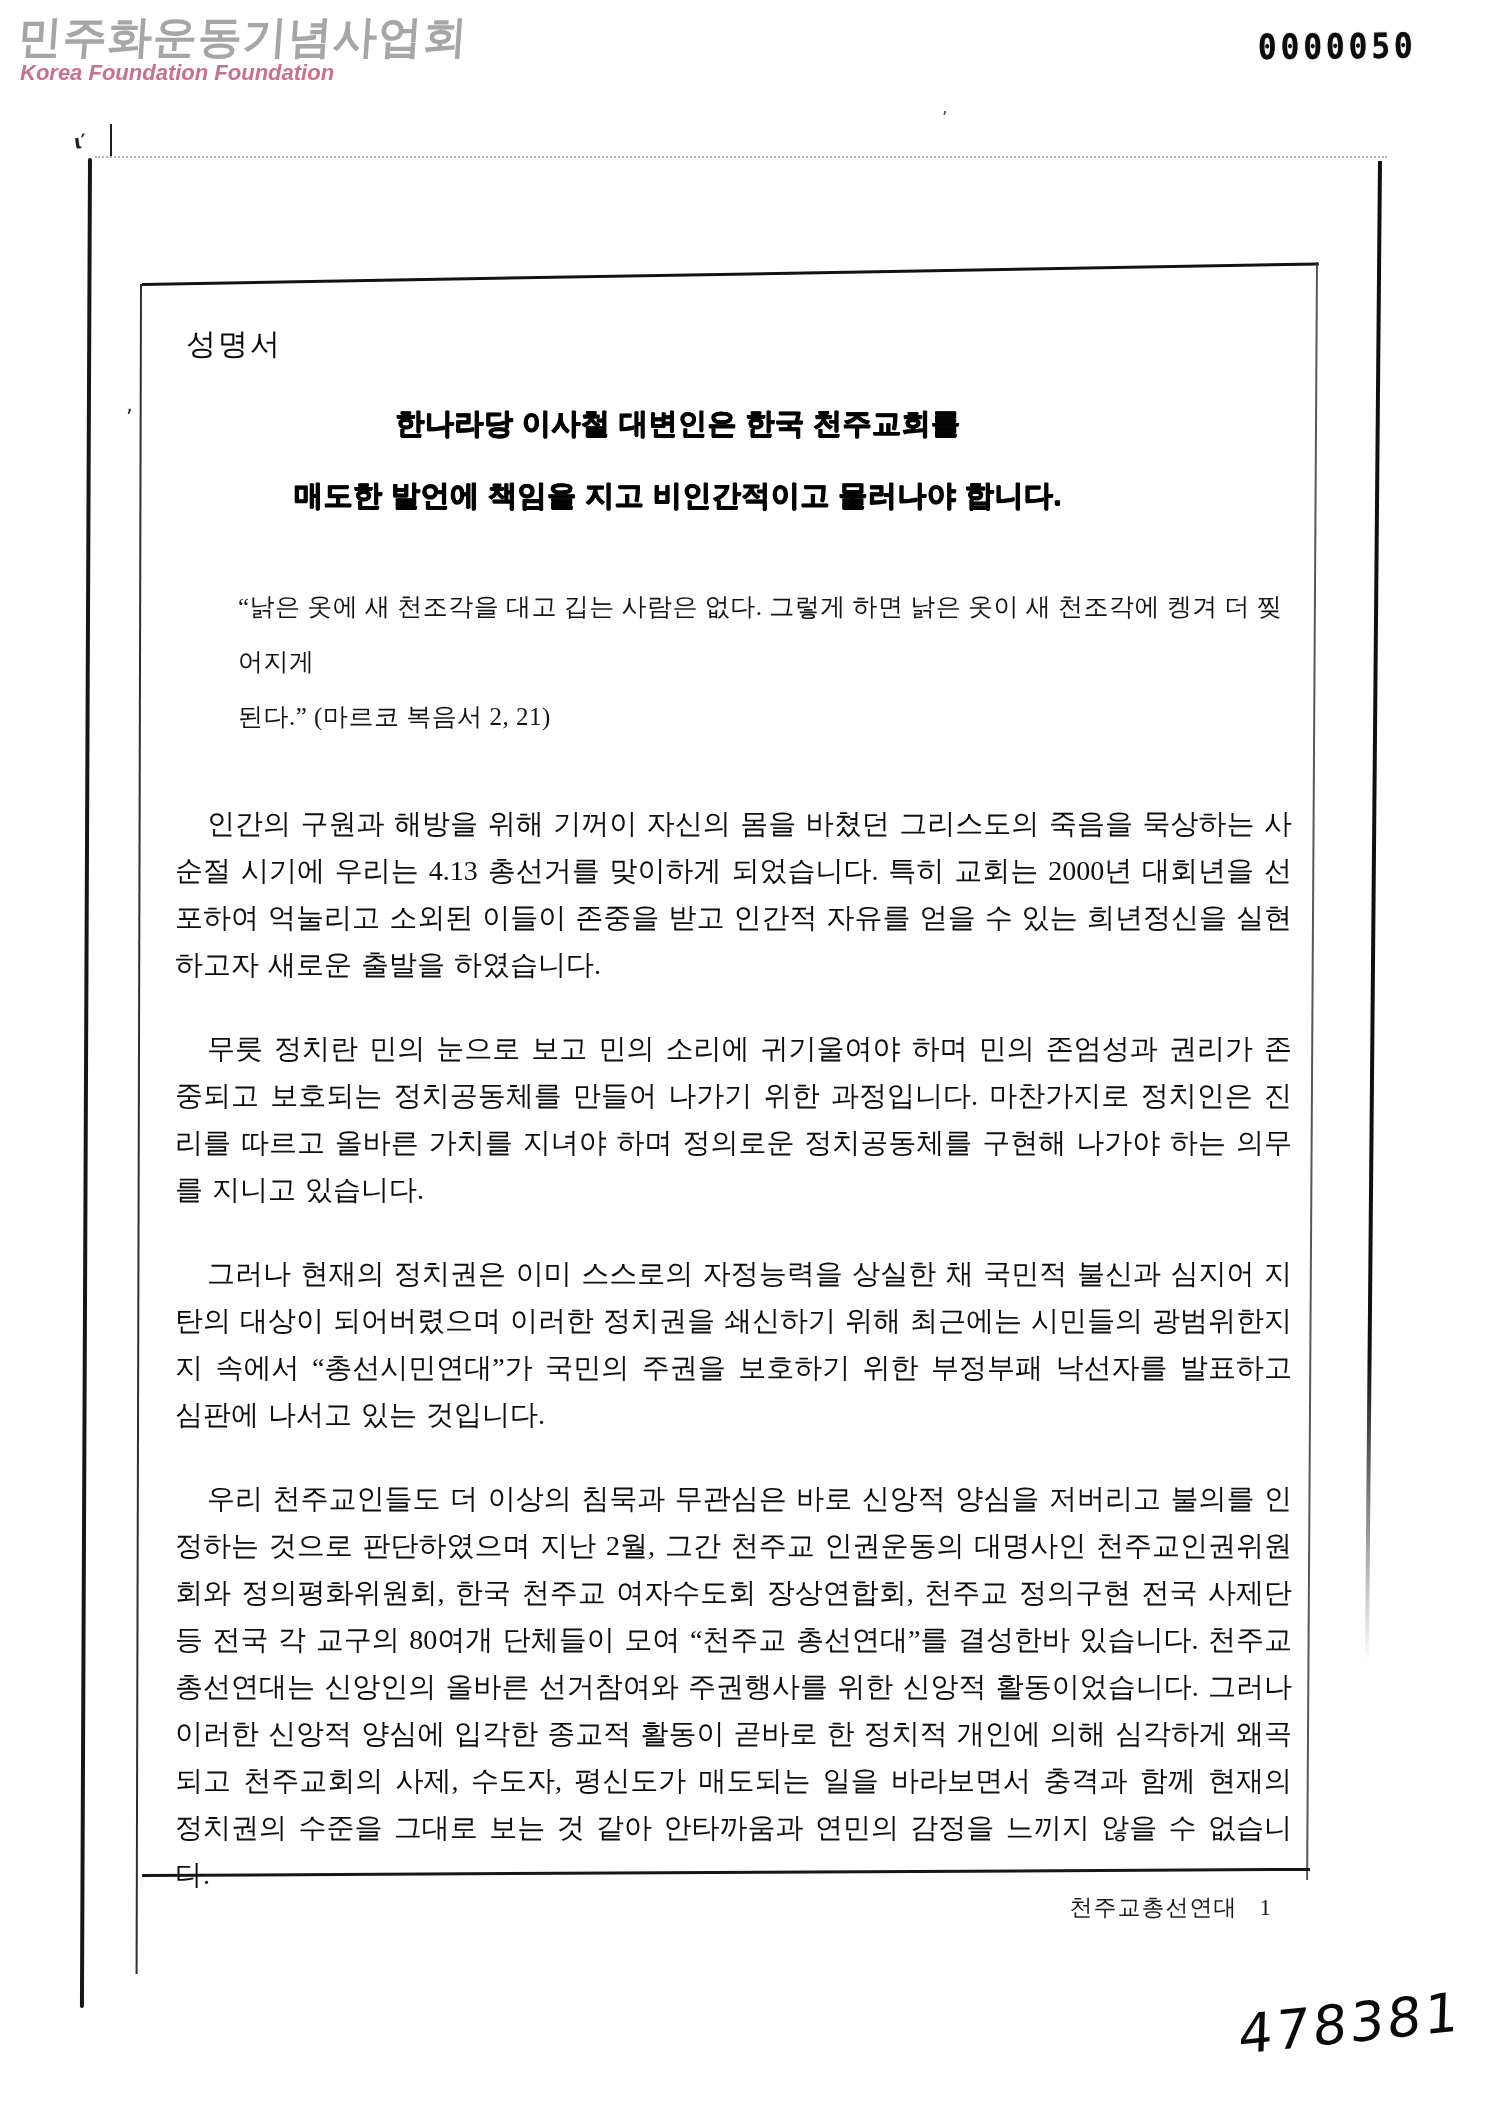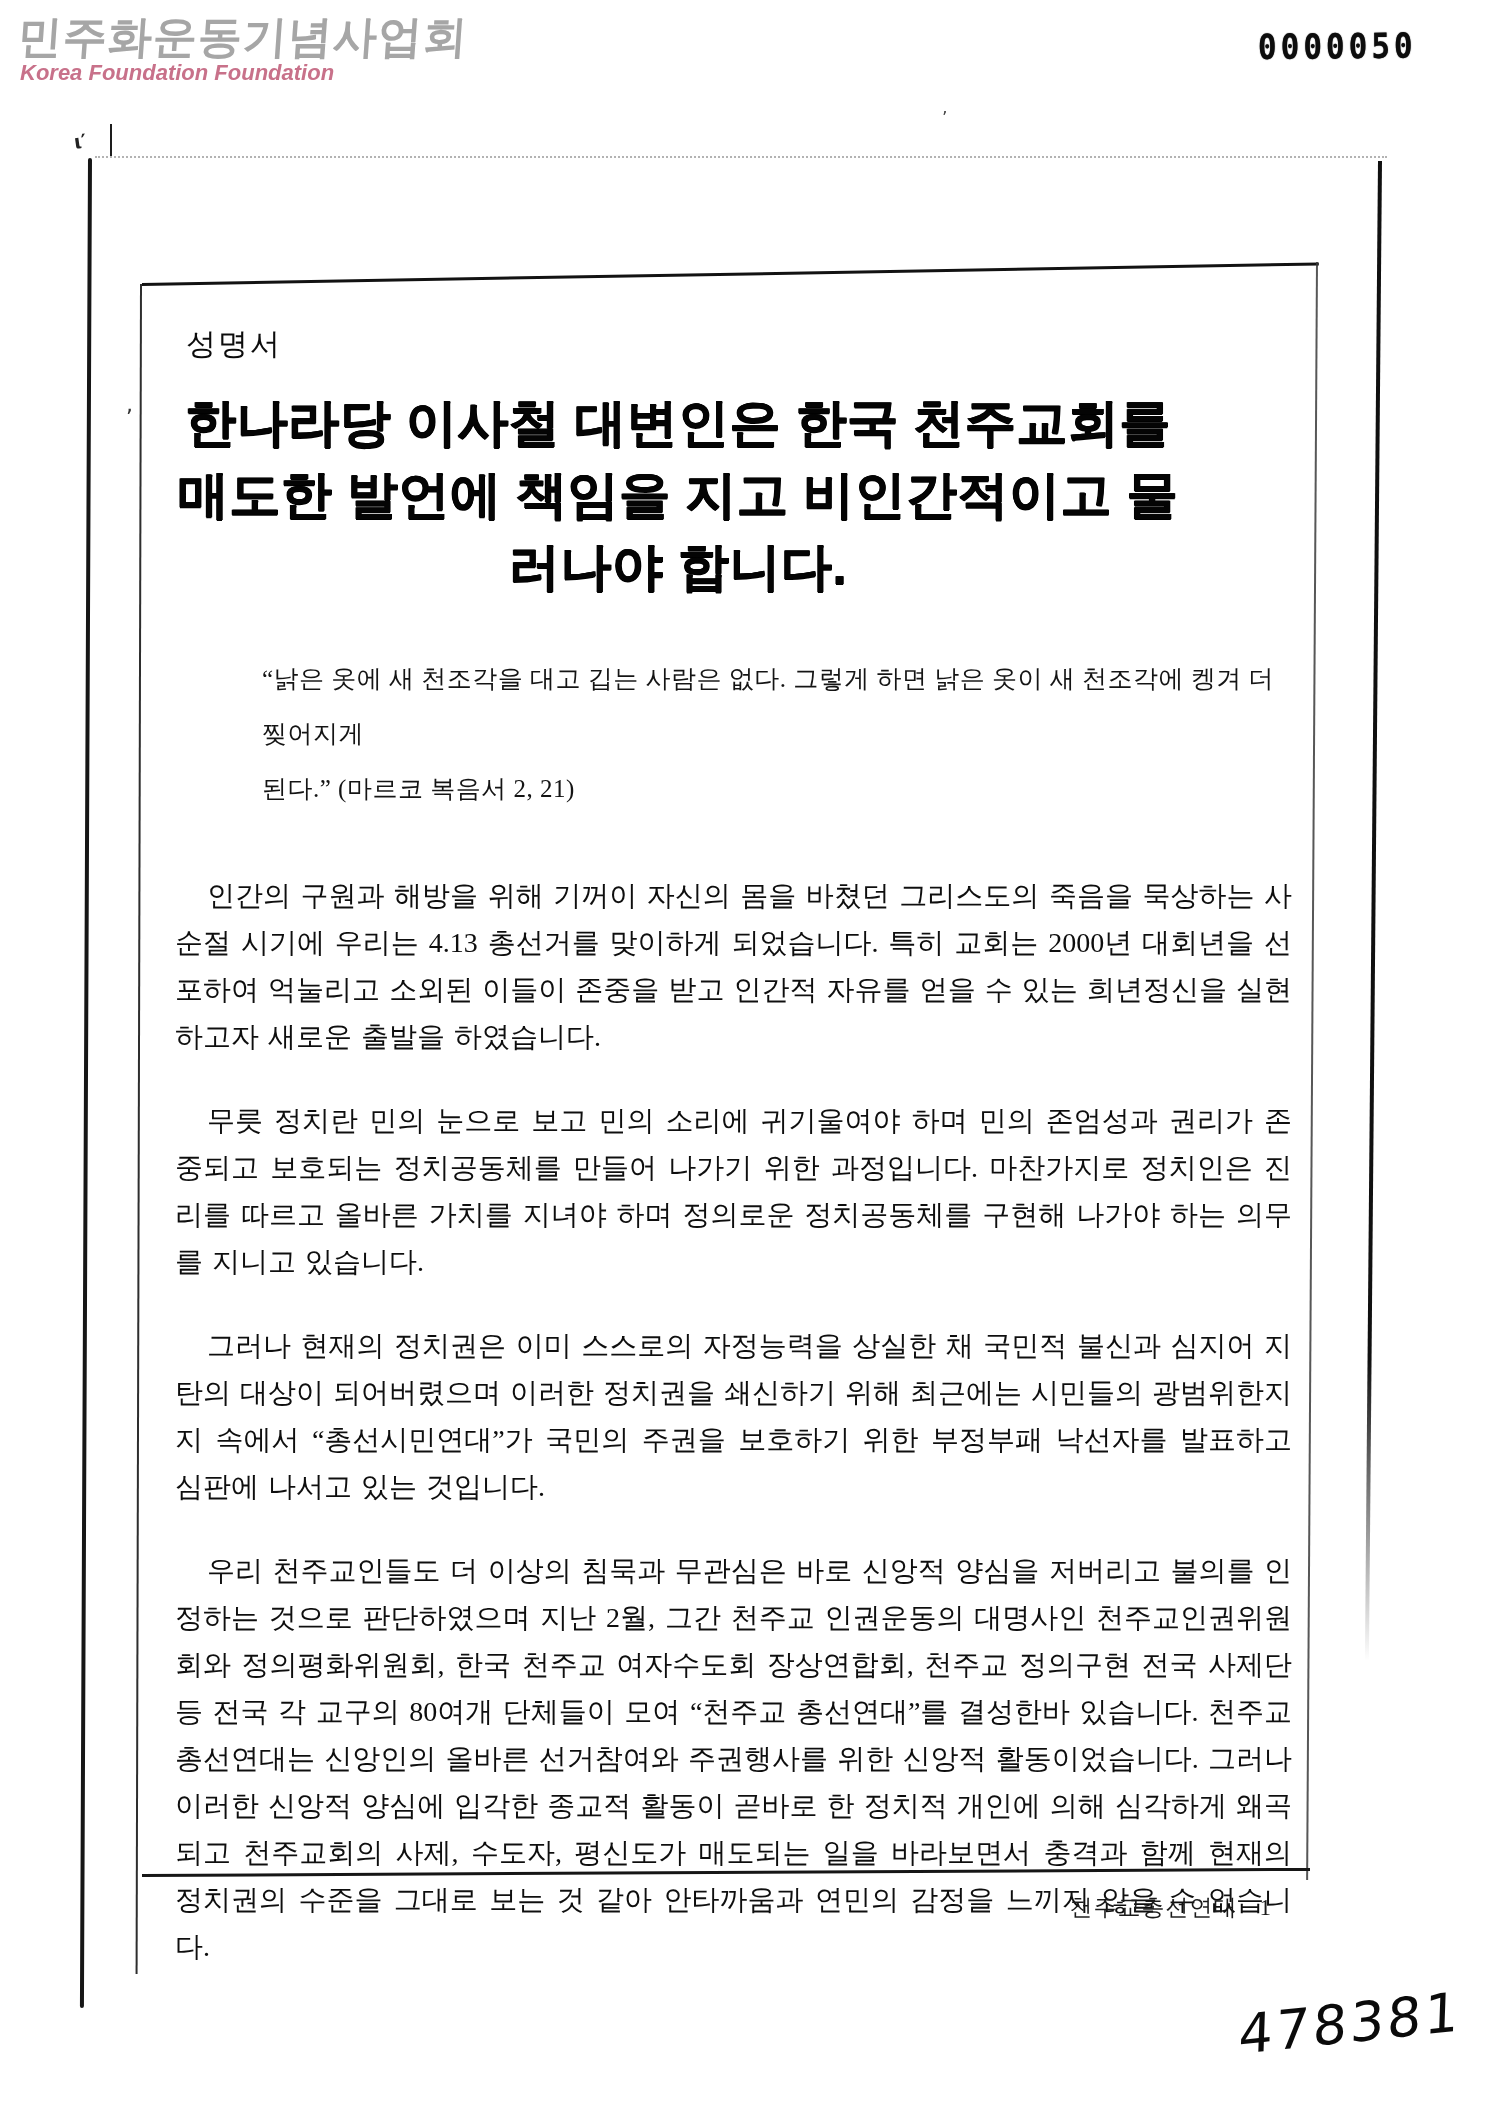--- a/index.html
+++ b/index.html
@@ -53,27 +53,27 @@
     background:#161616; transform:rotate(-.3deg); transform-origin:left center; }
 
   
   .doc { left:142px; top:280px; width:1178px; height:1690px; }
 
   .doc-label { margin:44px 0 0 44px; font-size:30px; letter-spacing:2px; color:#0c0c0c; }
 
   .title {
     margin:22px 120px 0 14px; text-align:center;
     font-family:"Liberation Sans", sans-serif;
-    font-size:51px; font-weight:800; line-height:72px;
+    font-size:29px; font-weight:800; line-height:72px;
     color:#040404; letter-spacing:0.5px;
     text-shadow:0.6px 0 #000, -0.6px 0 #000, 0 0.5px #000;
   }
 
   .quote {
-    margin:48px 28px 0 120px;
+    margin:48px 28px 0 96px;
     font-size:25px; line-height:55px; letter-spacing:.5px; color:#141414;
   }
 
   .body-text {
     margin:56px 28px 0 33px;
     font-size:28px; line-height:47px; text-align:justify; color:#0e0e0e;
   }
   .body-text p { margin:0 0 37px; text-indent:32px; word-spacing:2px; }
 
   .doc-footer {

